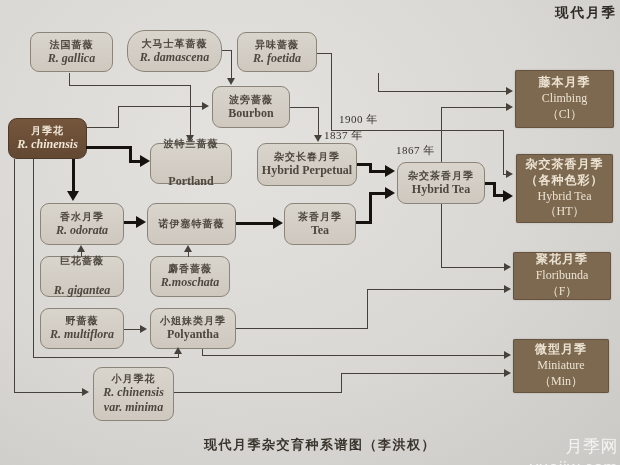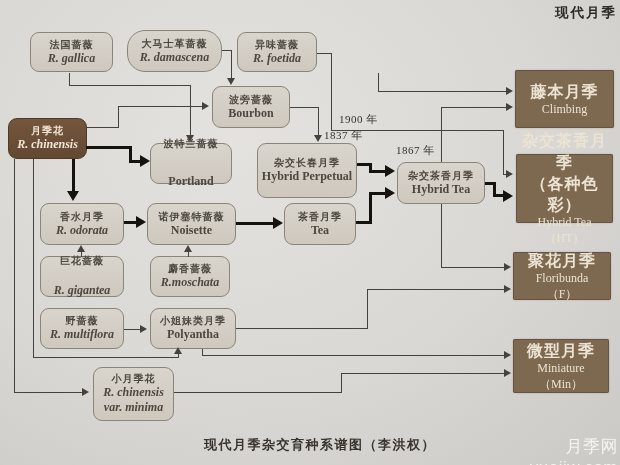--- a/index.html
+++ b/index.html
@@ -19,21 +19,21 @@
   }
   .box .cn{font-weight:bold;font-size:10px;letter-spacing:1px;}
   .box .lat{font-style:italic;font-size:12px;font-weight:bold;}
   .box .en{font-size:12px;font-weight:bold;}
   .chin{background:linear-gradient(#75563d,#634832);color:#f0e7d7;border-color:#4e3a28;}
   .dark{
     position:absolute;box-sizing:border-box;background:#7d6850;color:#ece3d2;text-align:center;
     display:flex;flex-direction:column;justify-content:center;line-height:1.32;border-radius:2px;
     box-shadow:inset 0 0 0 1px rgba(58,45,31,.35), 0 0 2px rgba(0,0,0,.2);
   }
-  .dark .cn{font-weight:bold;font-size:16px;letter-spacing:1px;}
+  .dark .cn{font-weight:bold;font-size:12px;letter-spacing:1px;}
   .dark .en{font-size:12px;}
   .hl,.vl{position:absolute;background:#46413a;}
   .hl{height:1px;} .vl{width:1px;}
   .thl{position:absolute;background:#16130f;height:3px;}
   .tvl{position:absolute;background:#16130f;width:3px;}
   .ar{position:absolute;width:0;height:0;}
   .ar.r{border-top:4px solid transparent;border-bottom:4px solid transparent;border-left:7px solid #46413a;}
   .ar.d{border-left:4px solid transparent;border-right:4px solid transparent;border-top:7px solid #46413a;}
   .ar.u{border-left:4px solid transparent;border-right:4px solid transparent;border-bottom:7px solid #46413a;}
   .tar{position:absolute;width:0;height:0;}
@@ -65,35 +65,34 @@
     <span class="en">Bourbon</span>
   </div>
   <div class="box chin" style="left:8px;top:118px;width:79px;height:41px;">
     <span class="cn">月季花</span>
     <span class="lat">R. chinensis</span>
   </div>
   <div class="box" style="left:150px;top:143px;width:82px;height:41px;gap:24px;">
     <span class="cn">波特兰蔷薇</span>
     <span class="en">Portland</span>
   </div>
-  <div class="box" style="left:257px;top:143px;width:100px;height:55px;">
+  <div class="box" style="left:257px;top:143px;width:100px;height:43px;">
     <span class="cn">杂交长春月季</span>
     <span class="en">Hybrid Perpetual</span>
   </div>
   <div class="box" style="left:397px;top:162px;width:88px;height:42px;">
     <span class="cn">杂交茶香月季</span>
     <span class="en">Hybrid Tea</span>
   </div>
   <div class="box" style="left:40px;top:203px;width:84px;height:42px;">
     <span class="cn">香水月季</span>
     <span class="lat">R. odorata</span>
   </div>
   <div class="box" style="left:147px;top:203px;width:89px;height:42px;">
     <span class="cn">诺伊塞特蔷薇</span>
-    <span class="en">Noisette</span>
   </div>
   <div class="box" style="left:284px;top:203px;width:72px;height:42px;">
     <span class="cn">茶香月季</span>
     <span class="en">Tea</span>
   </div>
   <div class="box" style="left:40px;top:256px;width:84px;height:41px;gap:16px;">
     <span class="cn">巨花蔷薇</span>
     <span class="lat">R. gigantea</span>
   </div>
   <div class="box" style="left:150px;top:256px;width:80px;height:41px;">
@@ -110,20 +109,21 @@
   </div>
   <div class="box" style="left:93px;top:367px;width:81px;height:54px;">
     <span class="cn">小月季花</span>
     <span class="lat">R. chinensis</span>
     <span class="lat">var. minima</span>
   </div>
 
   <div class="dark" style="left:515px;top:70px;width:99px;height:58px;">
     <span class="cn">藤本月季</span>
     <span class="en">Climbing</span>
+    <span class="en">（Cl）</span>
   </div>
   <div class="dark" style="left:516px;top:154px;width:97px;height:69px;">
     <span class="cn">杂交茶香月季</span>
     <span class="cn">（各种色彩）</span>
     <span class="en">Hybrid Tea</span>
     <span class="en">（HT）</span>
   </div>
   <div class="dark" style="left:513px;top:252px;width:98px;height:48px;">
     <span class="cn">聚花月季</span>
     <span class="en">Floribunda</span>

